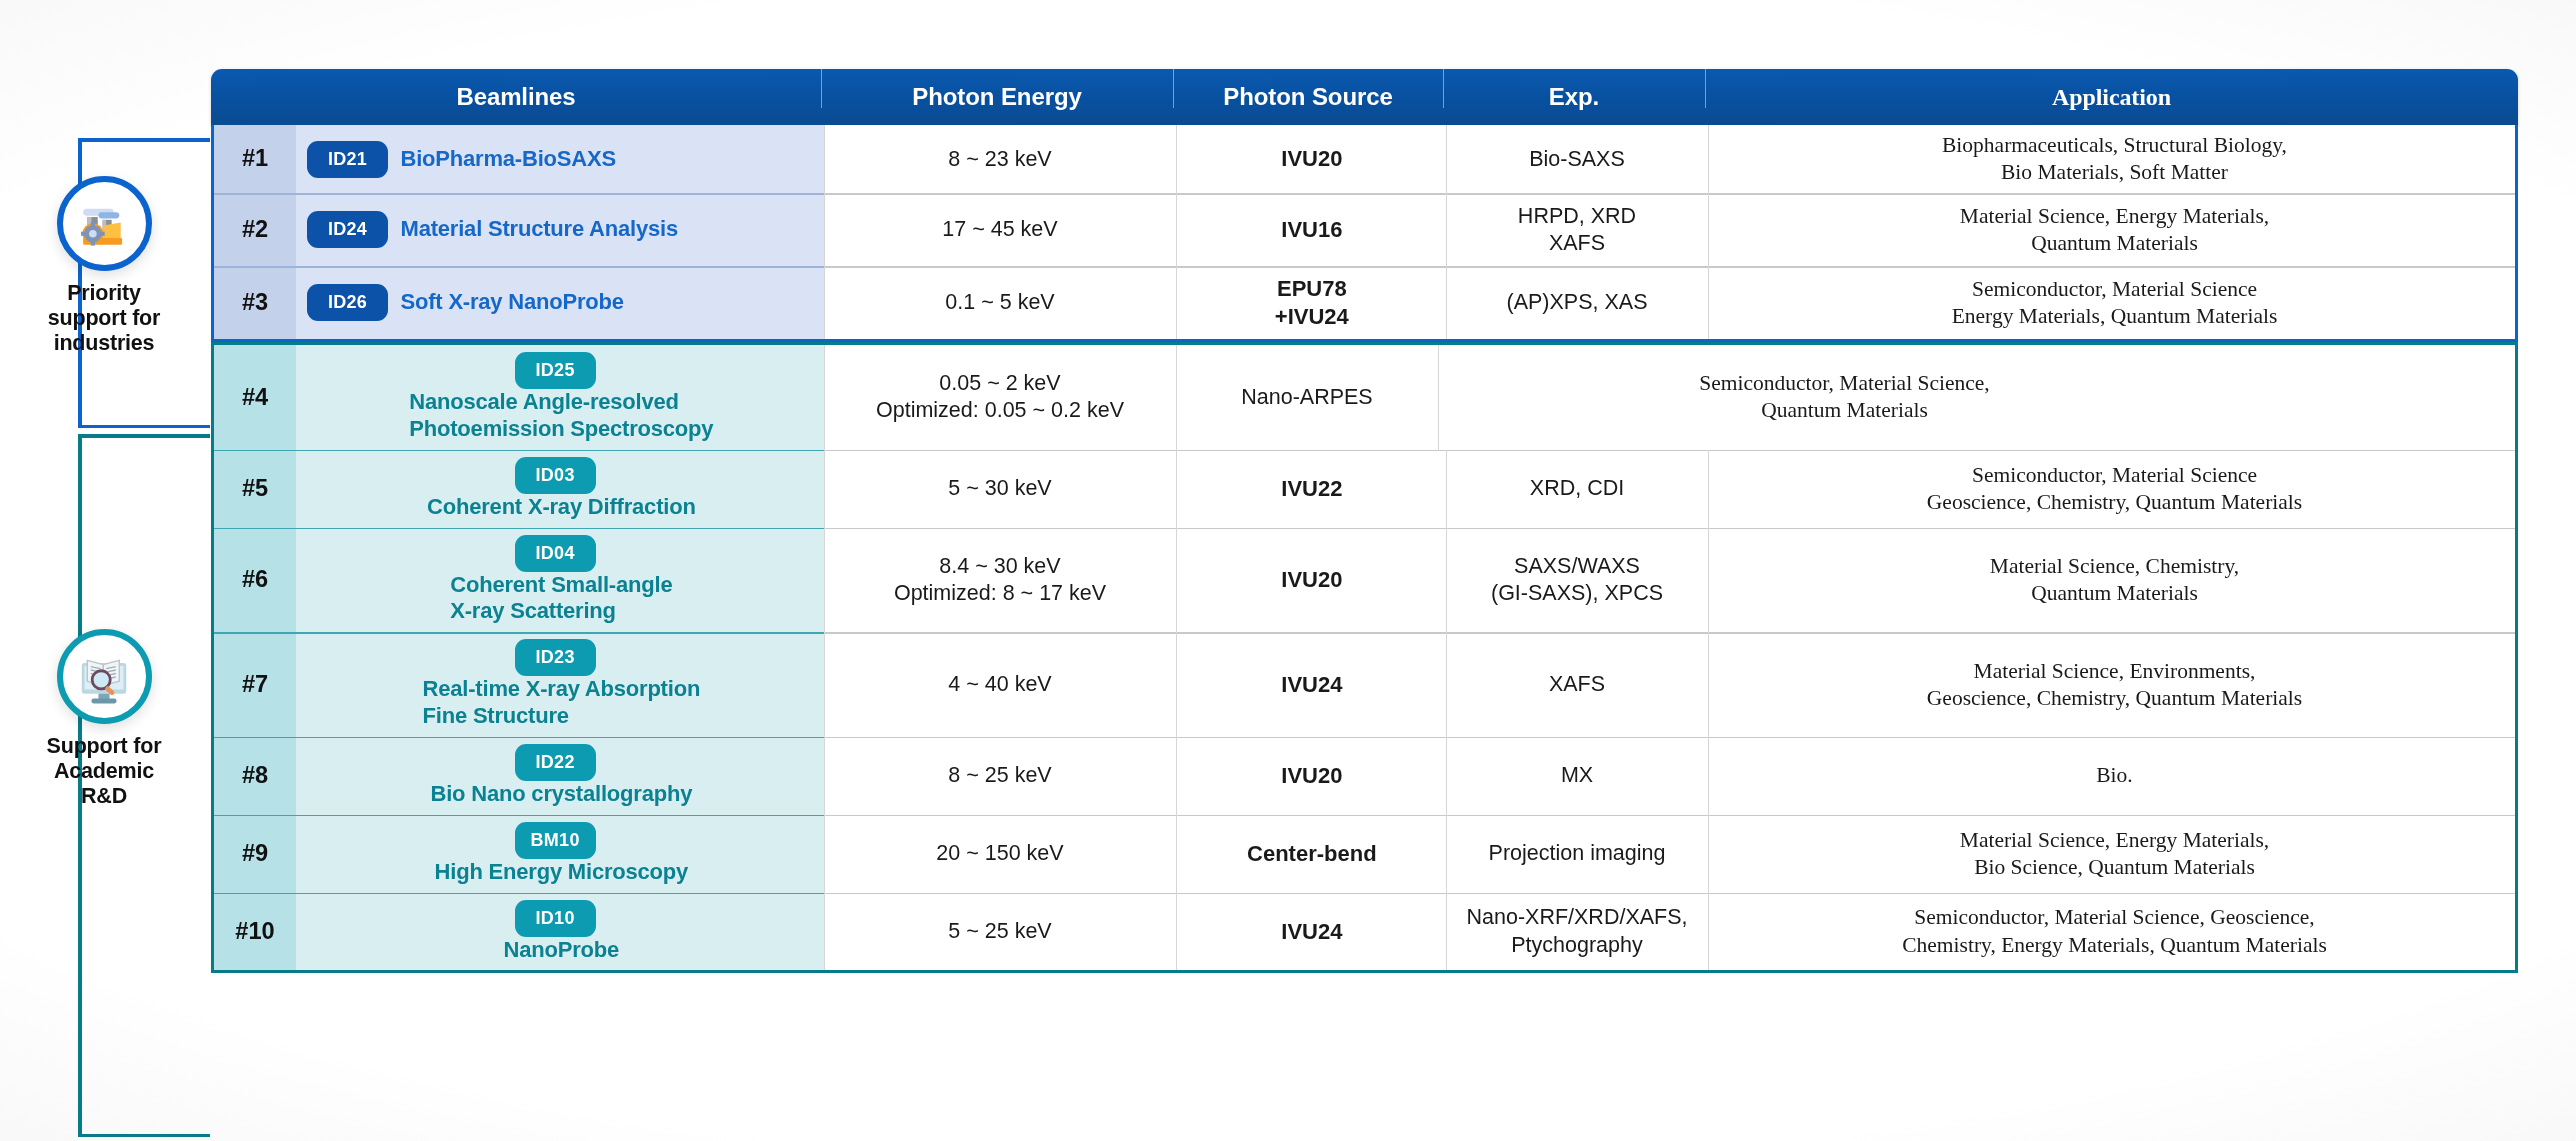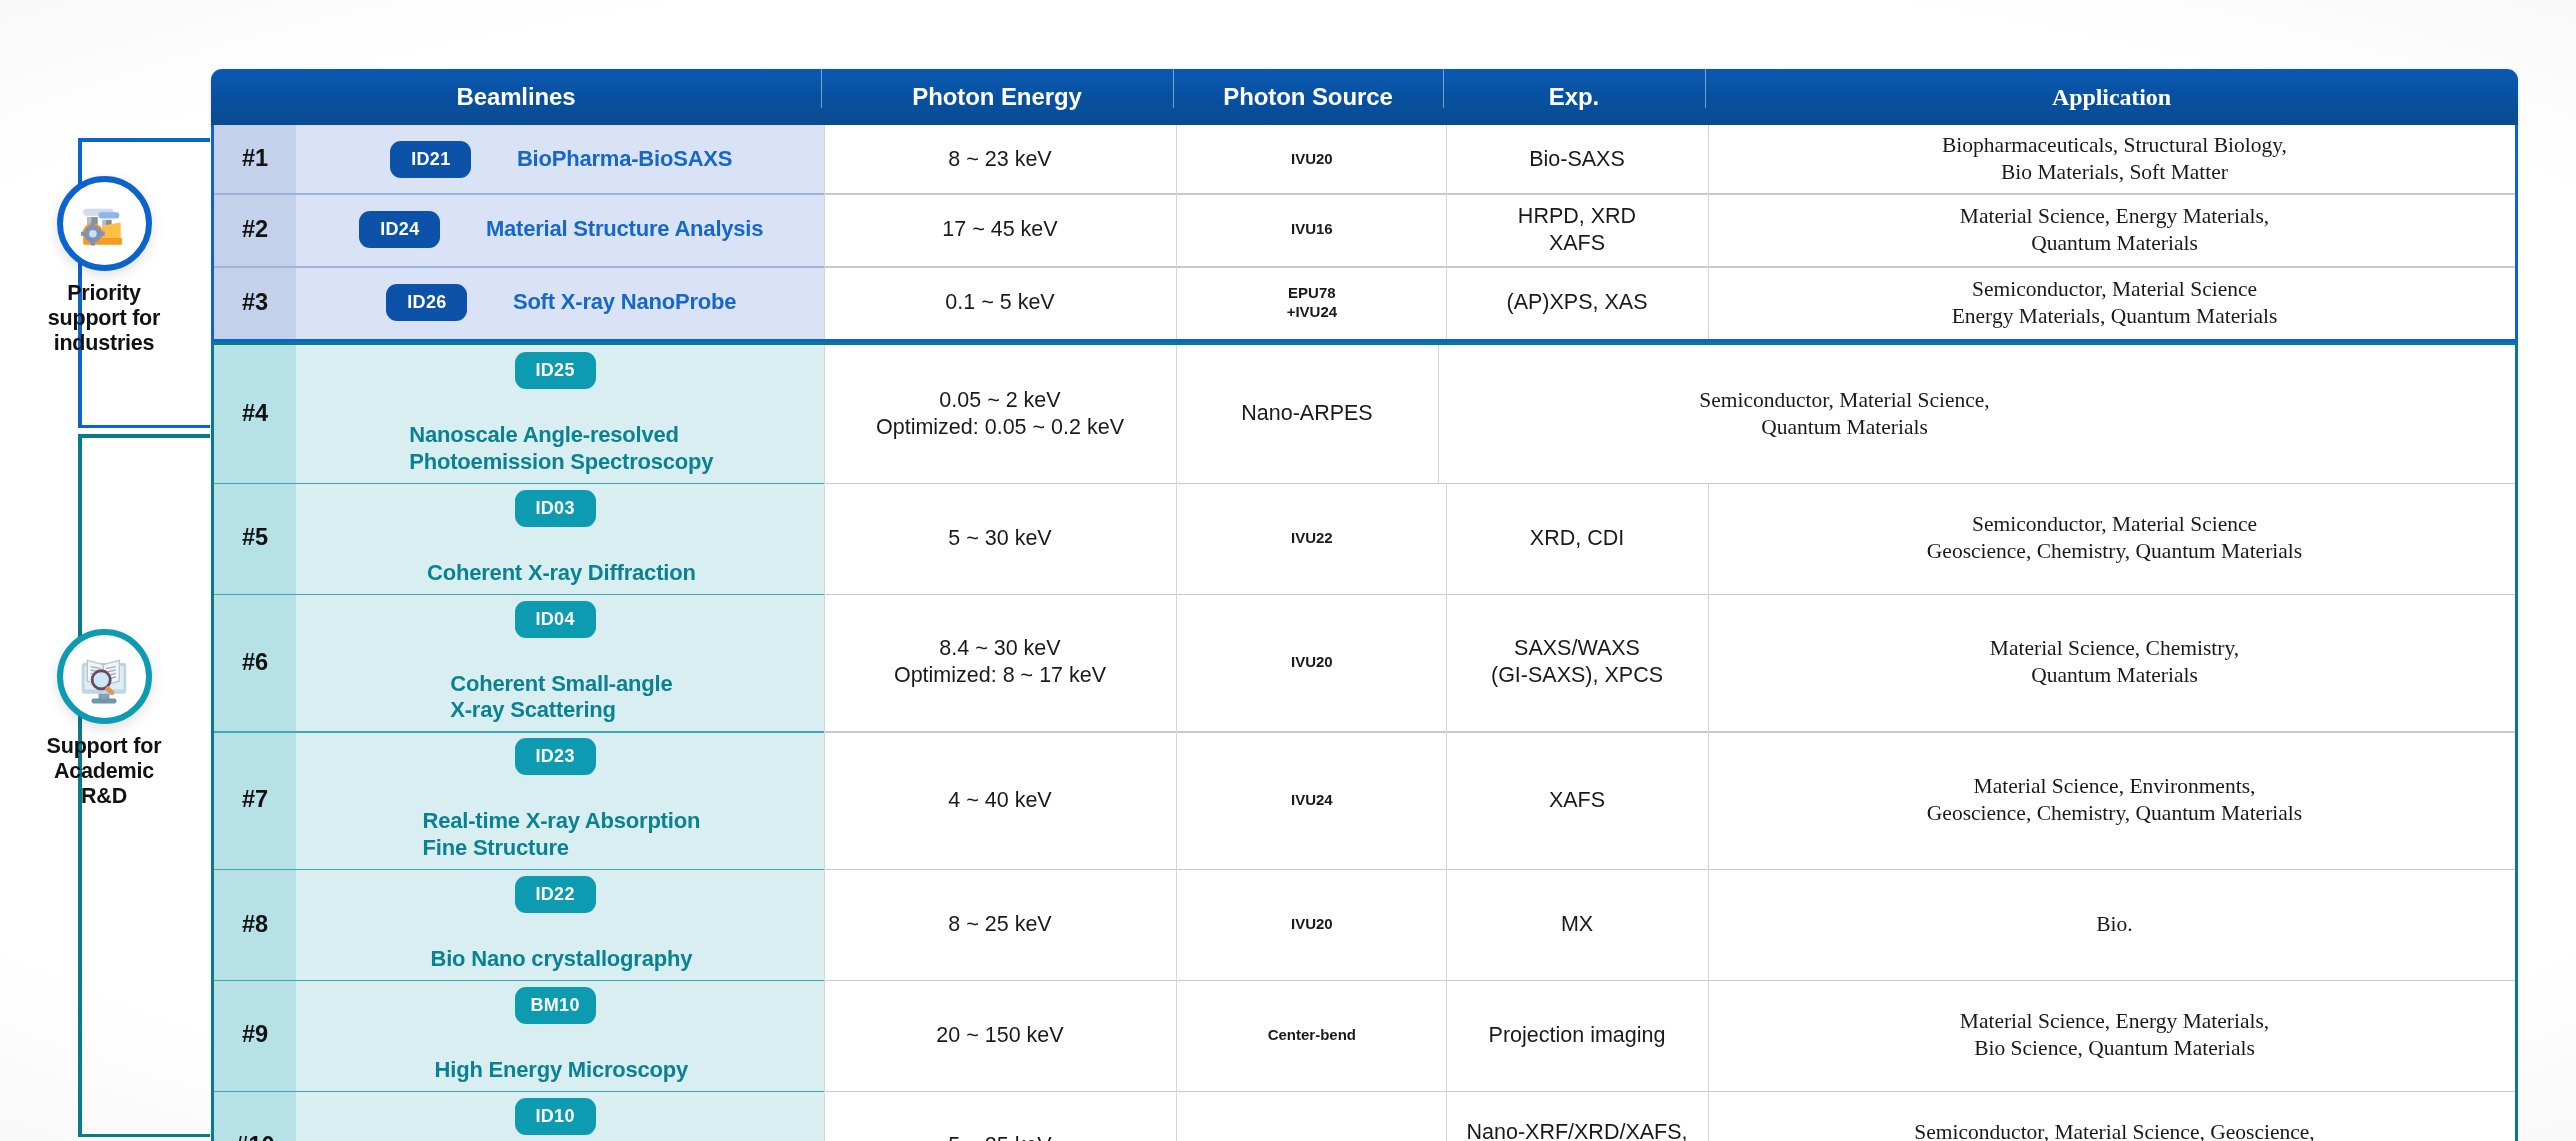--- a/index.html
+++ b/index.html
@@ -129,21 +129,21 @@
   .section.blue .cell.nm{ background:#d9e3f5; }
   .section.teal .cell.no{ background:#b6e1e7; }
   .section.teal .cell.nm{ background:#d8eef1;flex-direction:column; }
 
   .row + .row .cell.no::before,
   .row + .row .cell.nm::before{
     content:""; position:absolute; left:0; right:0; top:0; height:1.4px;
   }
 
   .cell.no{ font-size:23.6px; font-weight:bold; color:#111; justify-content:center; }
-  .cell.nm{ justify-content:center; padding-left:11px;gap:33px; }
+  .cell.nm{ justify-content:flex-start; padding-left:11px; }
 
   .badge{
     flex:0 0 auto;
     min-width:81px; height:37px;
     border-radius:11px;
     display:flex; align-items:center; justify-content:center;
     color:#fff; font-size:18px; font-weight:bold;
     letter-spacing:0.3px;
     margin-right:12.5px;
   }
@@ -151,21 +151,21 @@
   .section.teal .badge{ background:#0C9BB0; }
 
   .bl-name{
     text-align:left;
     font-size:22px; font-weight:bold; line-height:1.22;
     letter-spacing:-0.2px;
   }
   .section.blue .bl-name{ color:#1668C8; }
   .section.teal .bl-name{ color:#0B8292; }
 
-  .cell.src{ font-weight:bold; font-size:15px;padding-left:10px; }
+  .cell.src{ font-weight:bold; font-size:22px;padding-left:10px; }
   .cell.eng, .cell.exp, .cell.app{ font-weight:normal; }
 
   .nowrap-lines{ white-space:pre-line; }
 </style>
 </head>
 <body>
 
 <div class="page">
 
   <div class="rail">

